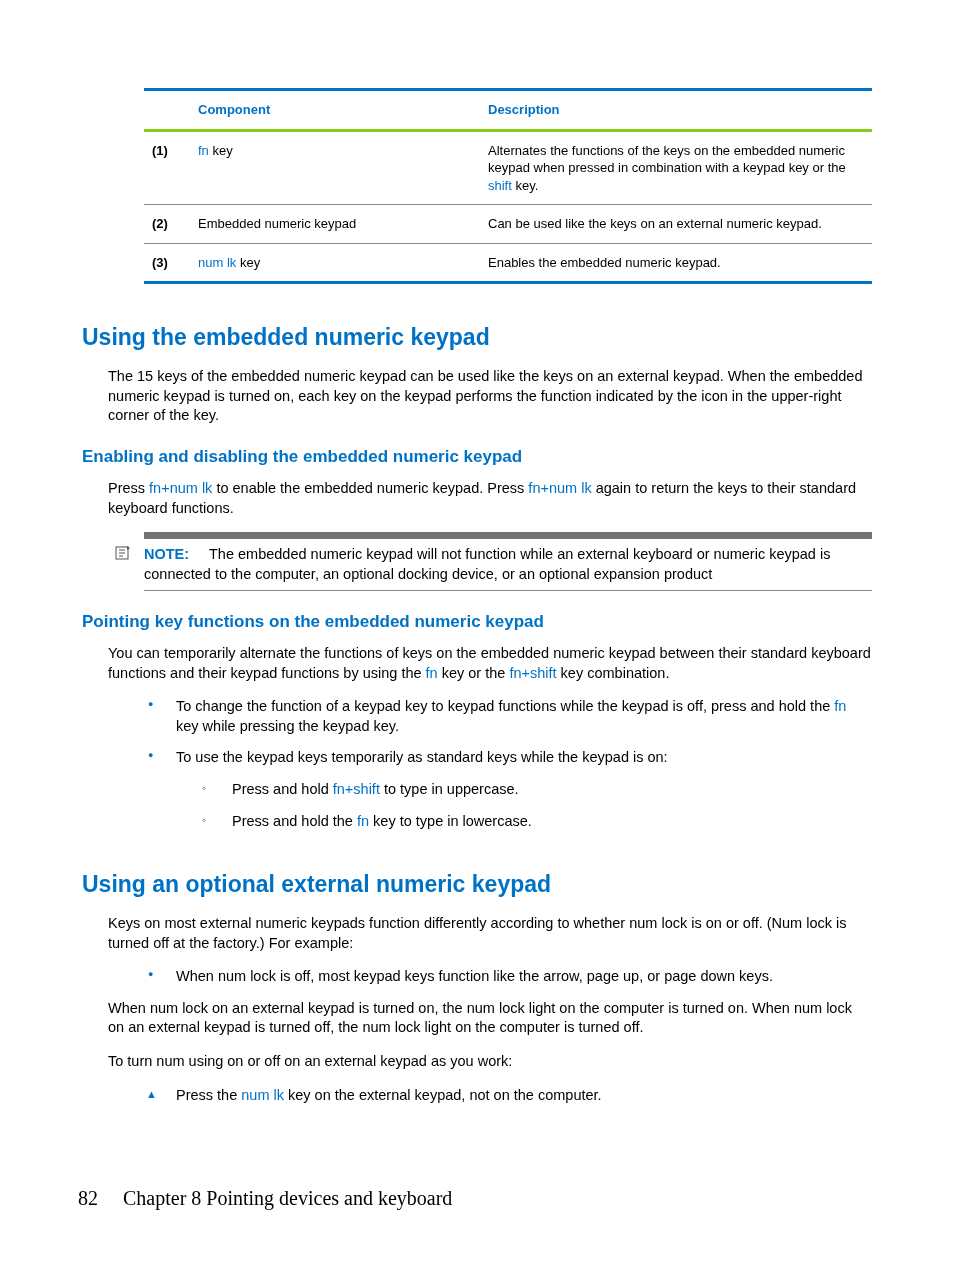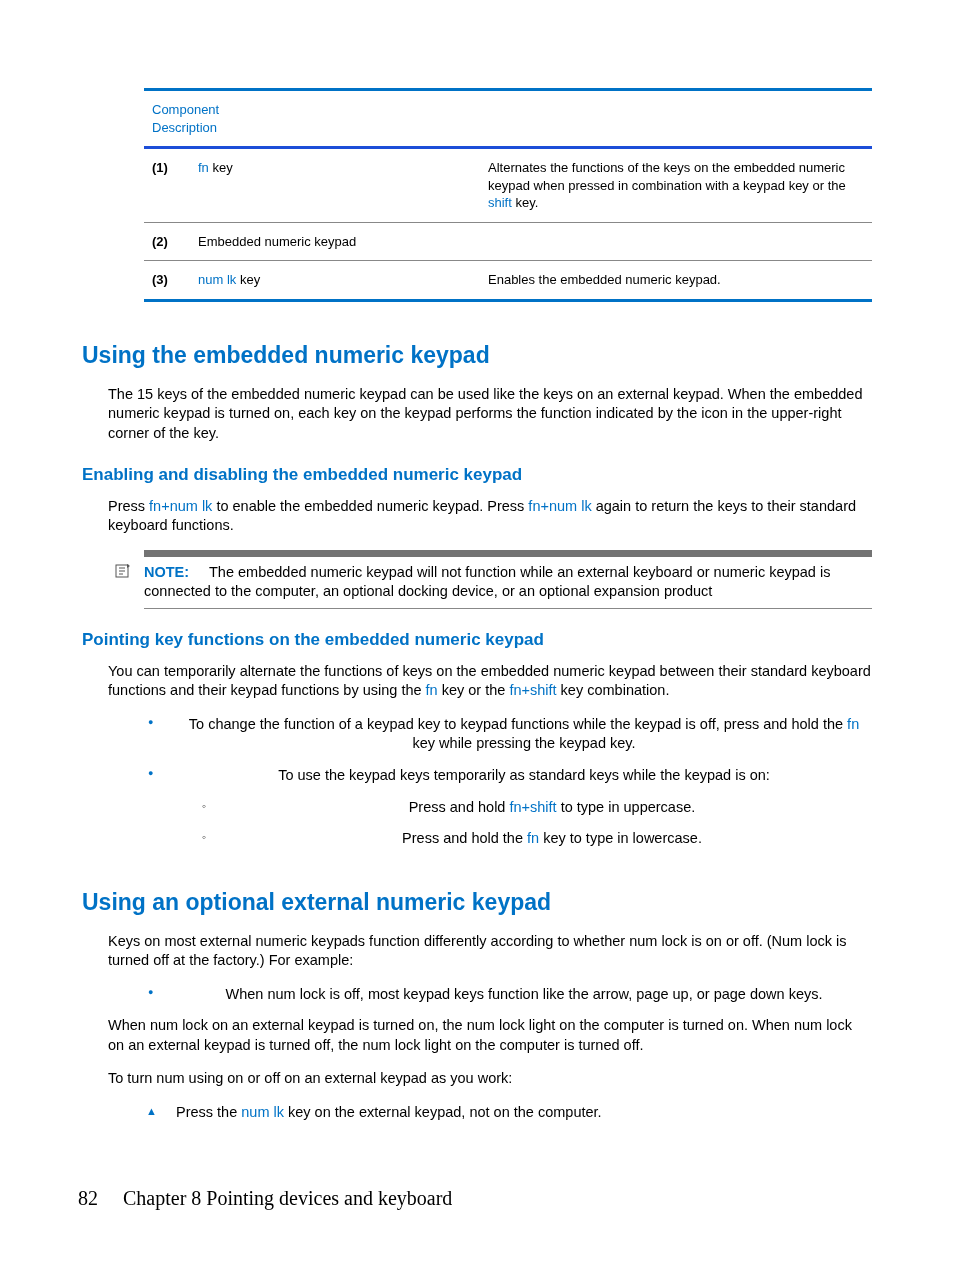--- a/index.html
+++ b/index.html
@@ -16,25 +16,24 @@
   }
   .link { color: #0072c6; }
   .table-wrap {
     margin-left: 62px;
     border-top: 3px solid #0072c6;
     border-bottom: 3px solid #0072c6;
   }
   .thead {
     display: flex;
     padding: 10px 8px;
-    border-bottom: 3px solid #1d4ed8;
+    border-bottom: 3px solid #84cc16;
     font-size: 13px;
-    font-weight: normal;
-    color: #0072c6;
-    flex-direction: column;
+    font-weight: bold;
+    color: #0072c6;
   }
   .trow {
     display: flex;
     padding: 10px 8px;
     border-top: 1px solid #888;
     font-size: 13px;
   }
   .trow:first-of-type { border-top: none; }
   .col-num { width: 46px; font-weight: bold; }
   .col-comp { width: 290px; }
@@ -69,21 +68,21 @@
     position: absolute;
     left: -30px;
     top: 6px;
     font-size: 15px;
     color: #555;
   }
   .note-label {
     font-weight: bold;
     color: #0072c6;
   }
-  .bullet-list { margin-left: 62px; margin-bottom: 10px; text-align: center; }
+  .bullet-list { margin-left: 62px; margin-bottom: 10px; }
   .bullet-item {
     position: relative;
     padding-left: 32px;
     margin-bottom: 12px;
   }
   .bullet-item::before {
     content: "●";
     position: absolute;
     left: 4px;
     top: 1px;
@@ -137,20 +136,21 @@
   </div>
   <div>
     <div class="trow">
       <div class="col-num">(1)</div>
       <div class="col-comp"><span class="link">fn</span><span> key</span></div>
       <div class="col-desc"><span>Alternates the functions of the keys on the embedded numeric keypad when pressed in combination with a keypad key or the </span><span class="link">shift</span><span> key.</span></div>
     </div>
     <div class="trow">
       <div class="col-num">(2)</div>
       <div class="col-comp">Embedded numeric keypad</div>
+      <div class="col-desc">Can be used like the keys on an external numeric keypad.</div>
     </div>
     <div class="trow">
       <div class="col-num">(3)</div>
       <div class="col-comp"><span class="link">num lk</span><span> key</span></div>
       <div class="col-desc">Enables the embedded numeric keypad.</div>
     </div>
   </div>
 </div>
 
 <h2 class="h1">Using the embedded numeric keypad</h2>

